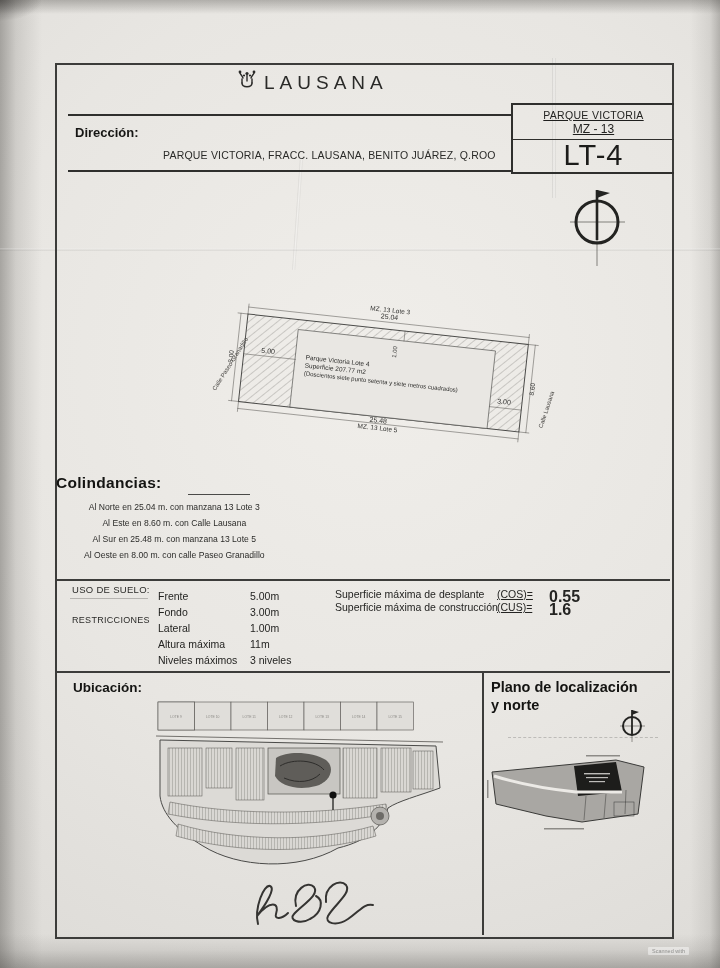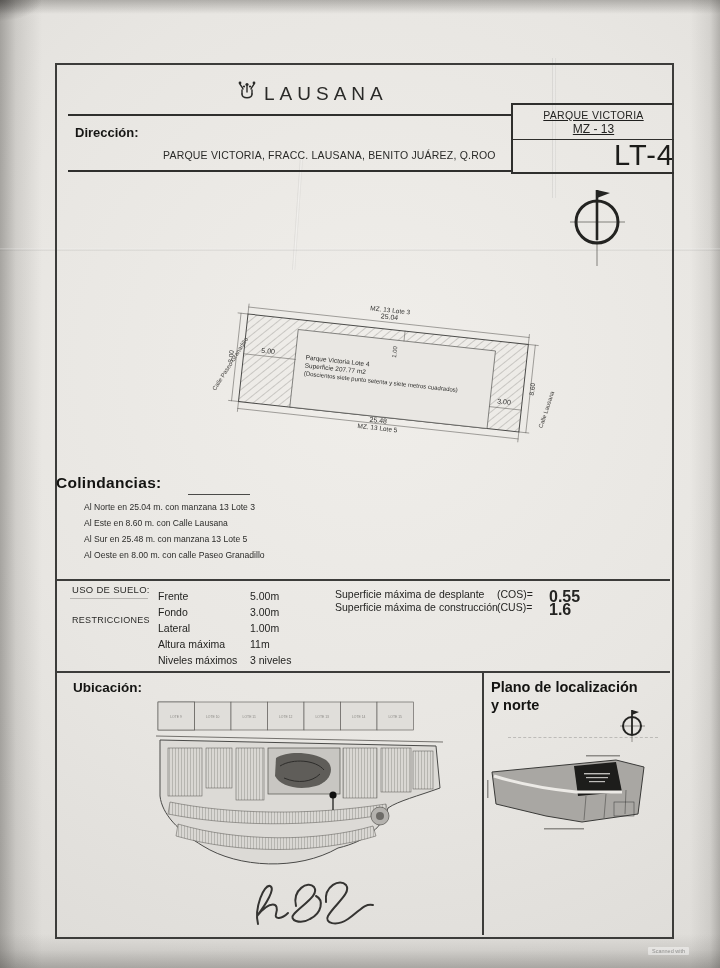--- a/index.html
+++ b/index.html
@@ -9,50 +9,50 @@
     background:
       linear-gradient(90deg, rgba(60,58,54,.38) 0, rgba(60,58,54,.14) 16px, rgba(0,0,0,0) 42px),
       linear-gradient(270deg, rgba(60,58,54,.30) 0, rgba(60,58,54,.10) 10px, rgba(0,0,0,0) 30px),
       linear-gradient(180deg, rgba(60,58,54,.32) 0, rgba(0,0,0,0) 14px),
       linear-gradient(0deg, rgba(60,58,54,.34) 0, rgba(60,58,54,.10) 18px, rgba(0,0,0,0) 34px),
       radial-gradient(120% 90% at 52% 38%, #f0eeea 0%, #e8e6e2 45%, #dedcd8 78%, #d0cdc9 100%);
   }
   .crease{position:absolute;pointer-events:none;}
   .frame{position:absolute;left:55px;top:63px;width:615px;height:872px;border:2px solid #3c3c3a;}
   
-  .logo-wrap{position:absolute;left:236px;top:79px;width:250px;height:30px;display:flex;align-items:center;}
+  .logo-wrap{position:absolute;left:236px;top:68px;width:250px;height:30px;display:flex;align-items:center;}
   .logo-text{font-size:19px;letter-spacing:5px;color:#2a2a28;margin-left:6px;font-weight:500;}
   
   .dir-box{position:absolute;left:68px;top:114px;width:443px;height:54px;
     border-top:2px solid #2f2f2d;border-bottom:2px solid #2f2f2d;}
   .dir-label{position:absolute;left:7px;top:9px;font-size:13px;font-weight:bold;color:#161614;}
   .dir-line1{position:absolute;left:95px;top:9px;font-size:10.5px;color:#2a2a28;letter-spacing:.2px;}
   .dir-line2{position:absolute;left:95px;top:33px;font-size:10.5px;color:#2a2a28;letter-spacing:.2px;}
   
   .badge{position:absolute;left:511px;top:103px;width:161px;height:67px;border:2px solid #2f2f2d;border-right:none;}
   .badge-top{position:absolute;left:0;top:0;width:100%;height:34px;border-bottom:1.5px solid #2f2f2d;text-align:center;text-decoration:underline;}
   .badge-park{display:block;font-size:10.5px;margin-top:4px;color:#242422;letter-spacing:.3px;}
   .badge-mz{display:block;font-size:12px;color:#242422;margin-top:1px;}
-  .badge-lt{position:absolute;left:0;top:34px;width:100%;text-align:right;font-size:29px;color:#1c1c1a;letter-spacing:1px;line-height:32px;}
+  .badge-lt{position:absolute;left:0;top:34px;width:100%;text-align:center;font-size:29px;color:#1c1c1a;letter-spacing:1px;line-height:32px;}
   
   .col-title{position:absolute;left:56px;top:474px;font-size:15.5px;font-weight:bold;color:#141412;letter-spacing:.3px;}
   .col-rule{position:absolute;left:188px;top:494px;width:62px;height:1px;background:#4a4a48;}
-  .col-items{position:absolute;left:84px;top:499px;font-size:8.6px;color:#2c2c2a;}
+  .col-items{position:absolute;left:84px;top:499px;font-size:8.6px;color:#2c2c2a;text-align:center;}
   .col-items div{height:16px;line-height:16px;}
   
   .hr1{position:absolute;left:55px;top:579px;width:615px;height:2px;background:#3c3c3a;}
   .hr2{position:absolute;left:55px;top:671px;width:615px;height:2px;background:#3c3c3a;}
   .vline{position:absolute;left:482px;top:671px;width:2px;height:264px;background:#3c3c3a;}
   .uso-title{position:absolute;left:72px;top:584px;font-size:9.5px;color:#2a2a28;letter-spacing:.3px;}
   .uso-underline{position:absolute;left:70px;top:598px;width:78px;height:1px;background:rgba(0,0,0,.22);}
   .uso-sub{position:absolute;left:72px;top:615px;font-size:9px;color:#2a2a28;letter-spacing:.3px;}
   .r-label{position:absolute;left:158px;font-size:10.5px;color:#242422;}
   .r-value{position:absolute;left:250px;font-size:10.5px;color:#242422;}
   .c-label{position:absolute;left:335px;font-size:10.5px;color:#242422;}
-  .c-code{position:absolute;left:497px;font-size:10.5px;color:#242422;}
+  .c-code{position:absolute;left:497px;font-size:10.5px;color:#242422;text-decoration:underline;}
   .c-value{position:absolute;left:549px;font-size:16px;color:#242422;font-weight:bold;}
   
   .ubi-title{position:absolute;left:73px;top:680px;font-size:13.5px;font-weight:bold;color:#141412;}
   .plano-title{position:absolute;left:491px;top:678px;width:155px;font-size:14.5px;font-weight:bold;color:#141412;line-height:18px;}
   .plano-dash{position:absolute;left:508px;top:737px;width:150px;border-top:1px dashed rgba(0,0,0,.18);}
   .watermark{position:absolute;left:648px;top:947px;font-size:5.5px;color:#8f8f8d;
     background:rgba(255,255,255,.45);padding:1px 4px;border-radius:1px;}
   svg text{font-family:"Liberation Sans",sans-serif;}
 </style>
 </head>

